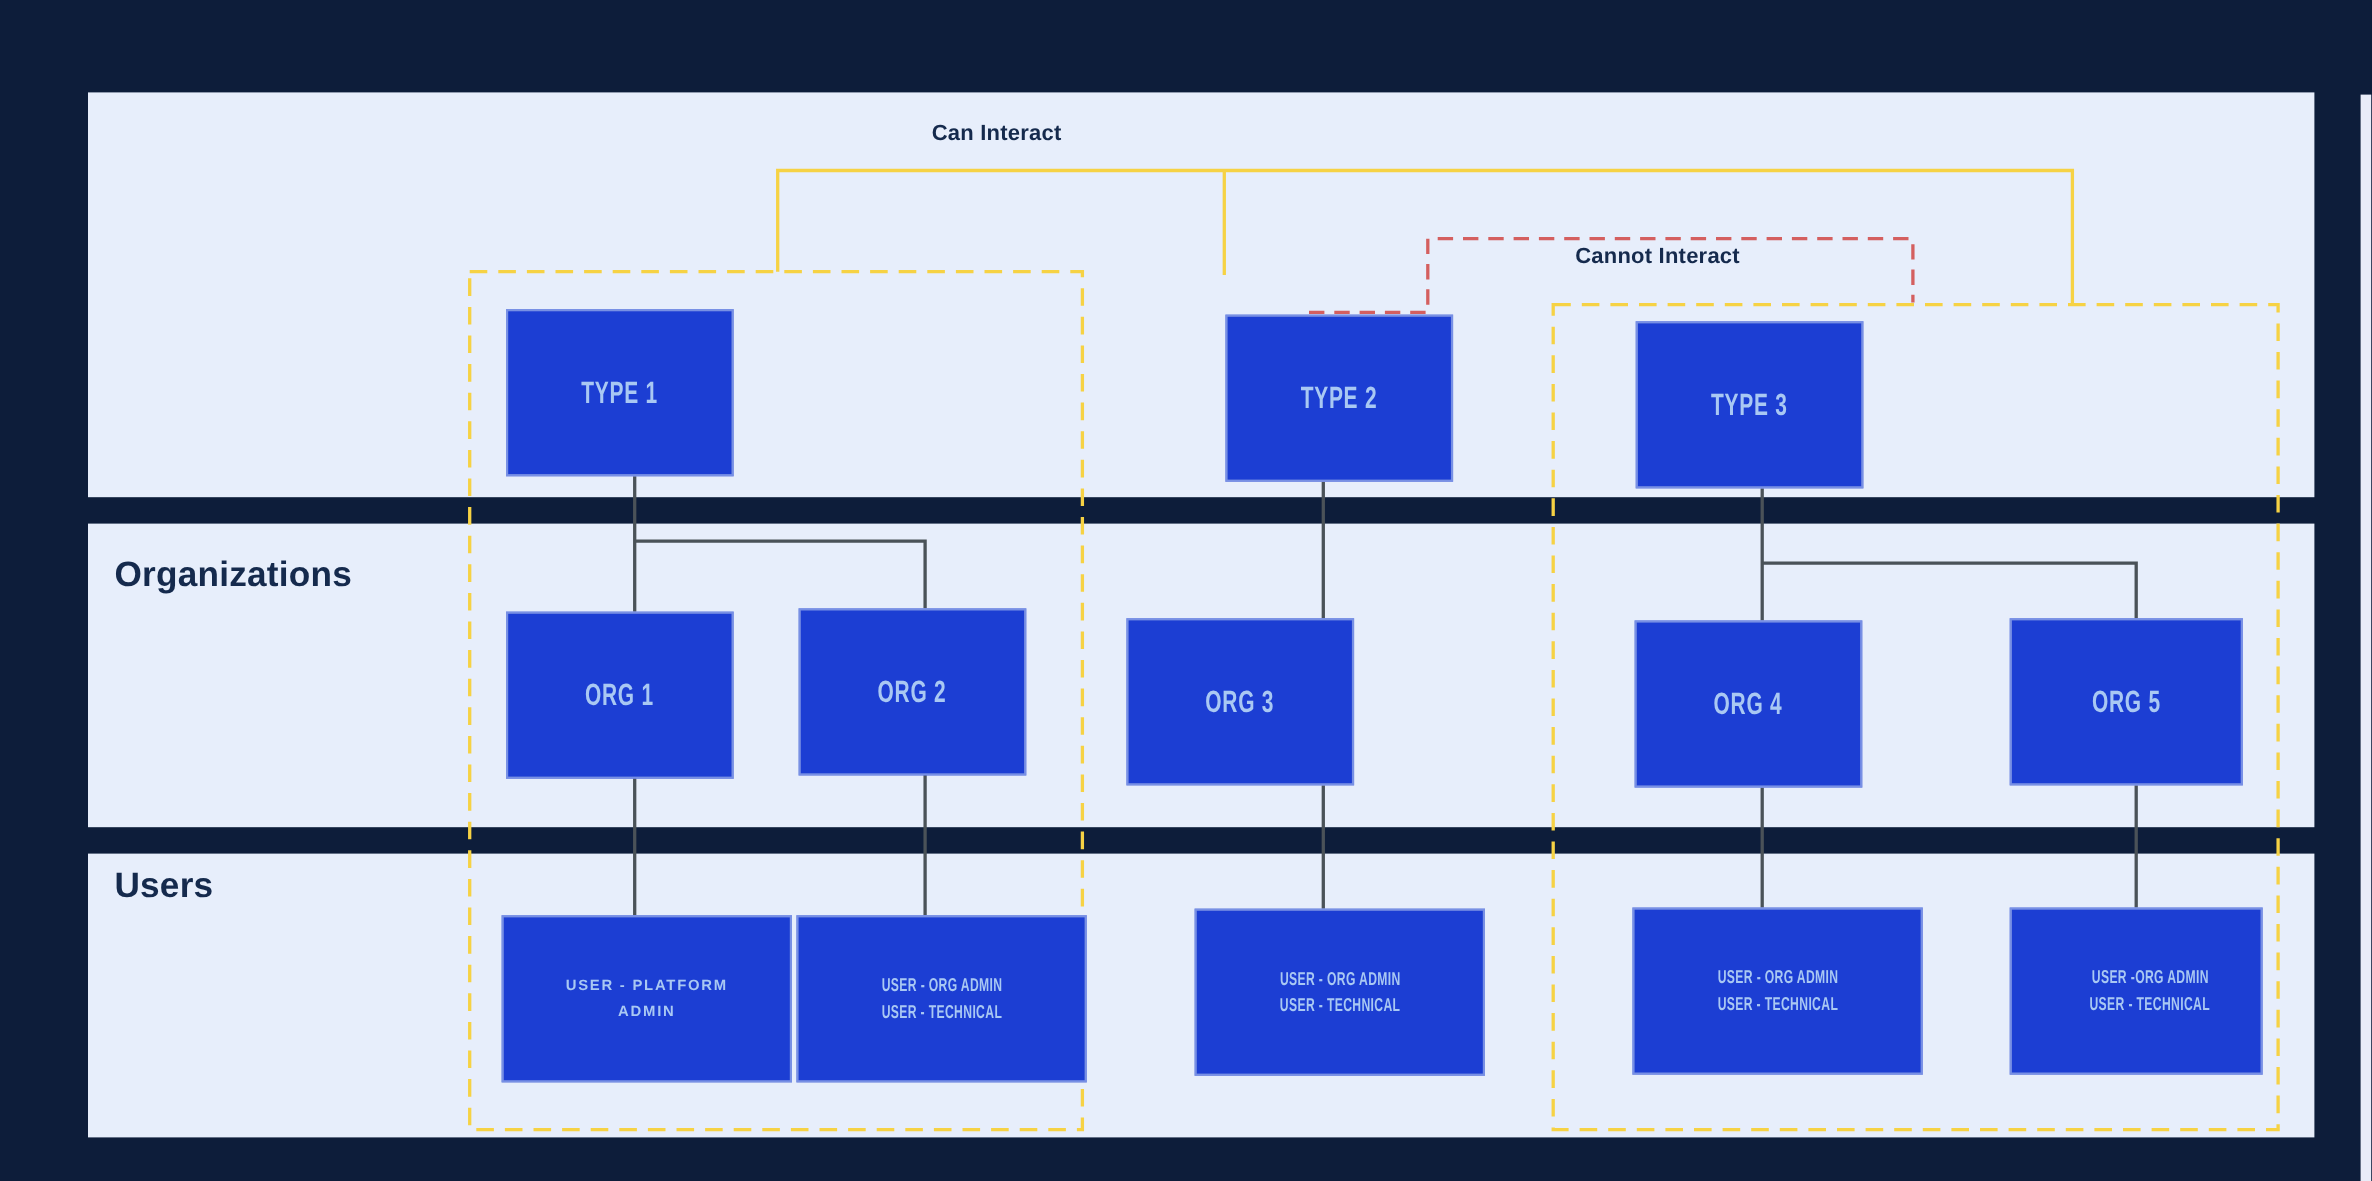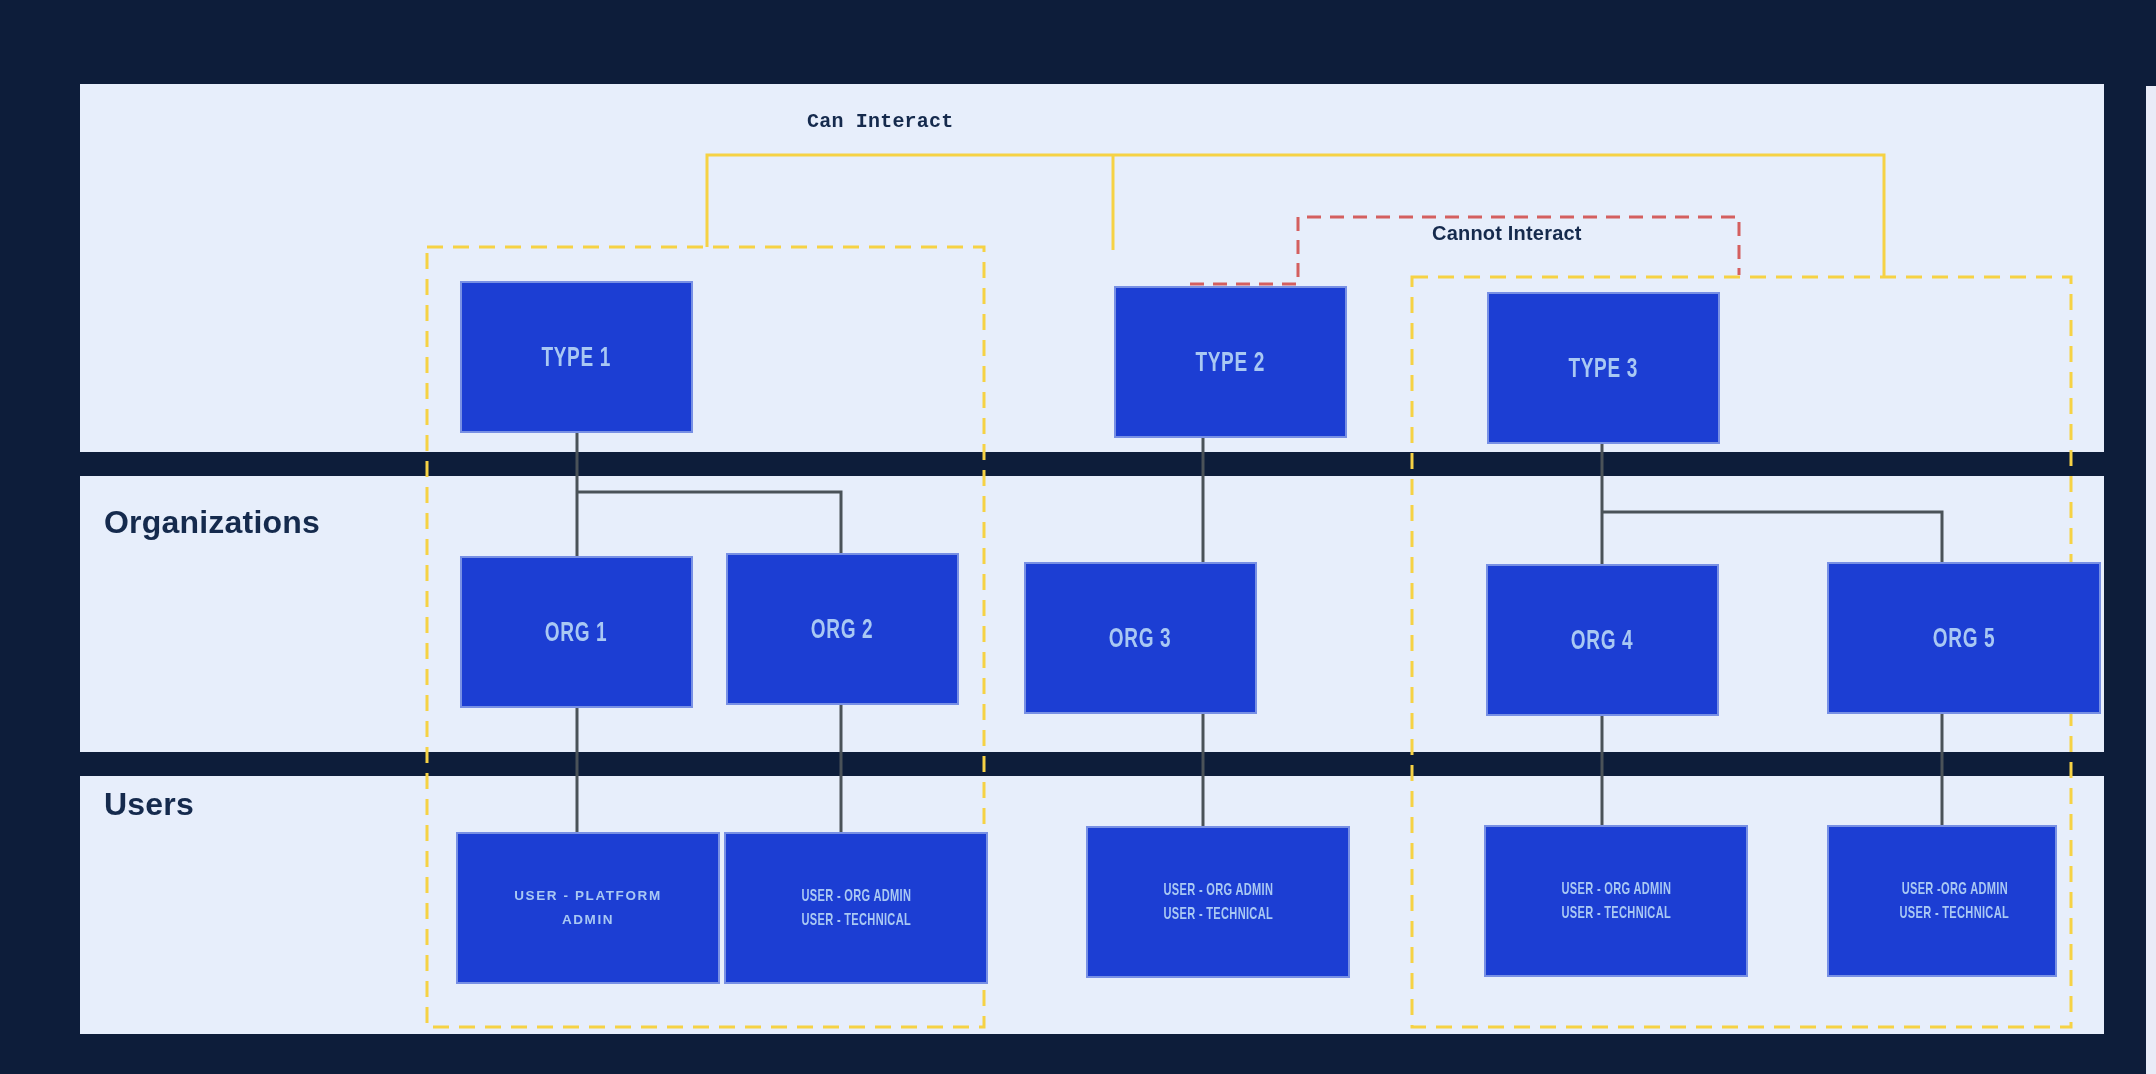--- a/index.html
+++ b/index.html
@@ -20,51 +20,51 @@
     font-size:32px;font-weight:bold;line-height:44px;letter-spacing:.2px;
   }
   .title{left:104px;top:118px;}
   .orgs-heading{left:104px;top:500px;}
   .users-heading{left:104px;top:782px;}
 
   .legend-label{
     position:absolute;color:var(--heading,#152a4d);
     font-size:20px;font-weight:bold;letter-spacing:.2px;
   }
-  .can-label{left:807px;top:110px;font-family:Liberation Mono, monospace;}
+  .can-label{left:847px;top:110px;}
   .cannot-label{left:1432px;top:222px;}
 
   svg.lines{position:absolute;left:0;top:0;z-index:2;}
   .ln{stroke:var(--connector,#4a5258);stroke-width:3;fill:none;}
   .yl{stroke:var(--yellow,#f6d244);stroke-width:3;fill:none;}
   .yd{stroke:var(--yellow,#f6d244);stroke-width:3;fill:none;stroke-dasharray:16 10;}
   .rd{stroke:var(--red,#d45f5f);stroke-width:3;fill:none;stroke-dasharray:14 9;}
 
   .node{
     position:absolute;z-index:3;box-sizing:border-box;
     background:var(--box,#1c3ed3);
     border:2px solid rgba(196,211,242,.55);
     color:var(--boxText,#a9c8f3);
     display:flex;flex-direction:column;align-items:center;justify-content:center;
     text-align:center;font-weight:bold;
   }
   .node .cond{display:inline-block;transform:scaleX(.68);transform-origin:center;white-space:nowrap;}
-  .node-main{width:233px;height:152px;font-size:28px;letter-spacing:1px;}
+  .node-main{width:207px;height:152px;font-size:28px;letter-spacing:1px;}
   .node-user{width:264px;height:152px;font-size:17px;line-height:24px;letter-spacing:.5px;}
   .node-user .cond{transform:scaleX(.65);}
   .node-user-plain{font-size:13.5px;font-weight:bold;letter-spacing:1.6px;line-height:24px;}
 
   .t1{left:460px;top:281px;}
   .t2{left:1086px;top:286px;margin-left:28px;}
   .t3{left:1487px;top:292px;}
   .o1{left:460px;top:556px;text-align:right;}
   .o2{left:726px;top:553px;}
   .o3{left:1024px;top:562px;text-align:right;}
   .o4{left:1486px;top:564px;}
-  .o5{left:1827px;top:562px;width:274px;}
+  .o5{left:1827px;top:562px;width:212px;}
   .u1{left:456px;top:832px;}
   .u2{left:724px;top:832px;}
   .u3{left:1086px;top:826px;}
   .u4{left:1484px;top:825px;}
   .u5{left:1827px;top:825px;width:230px;padding-left:25px;}
 </style>
 </head>
 <body style="background: rgb(13, 29, 58);">
 
 <div class="stage" style="--bg: #0d1d3a; --band: #e7eefb; --box: #1c3ed3; --boxText: #a9c8f3; --yellow: #f6d244; --red: #d45f5f; --connector: #4a5258; --heading: #152a4d;">

